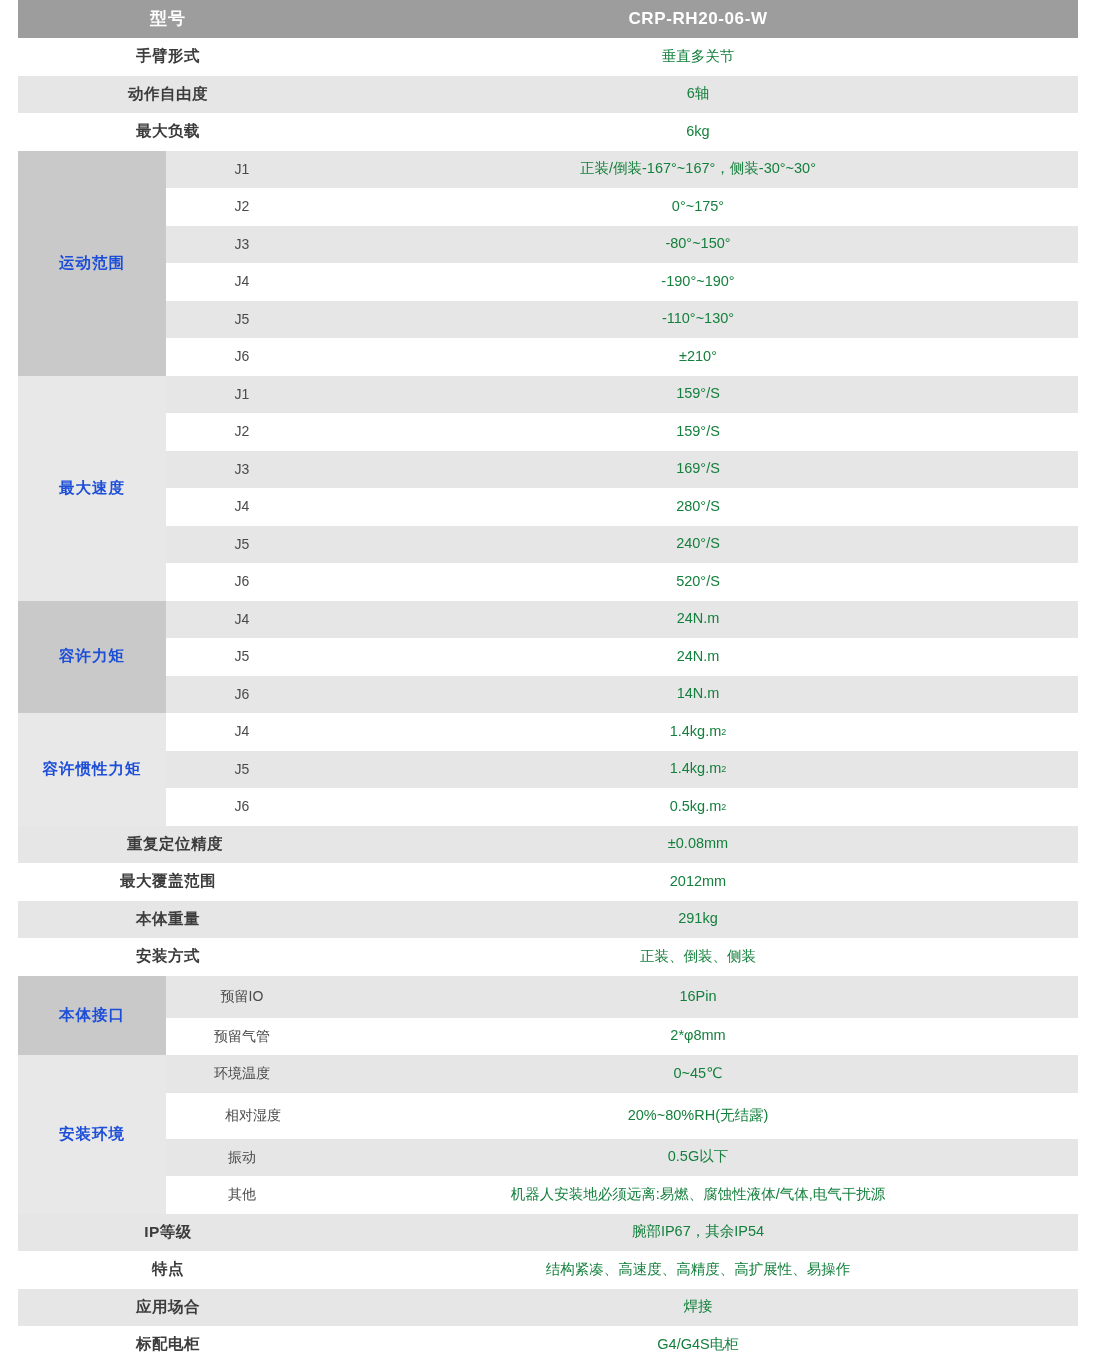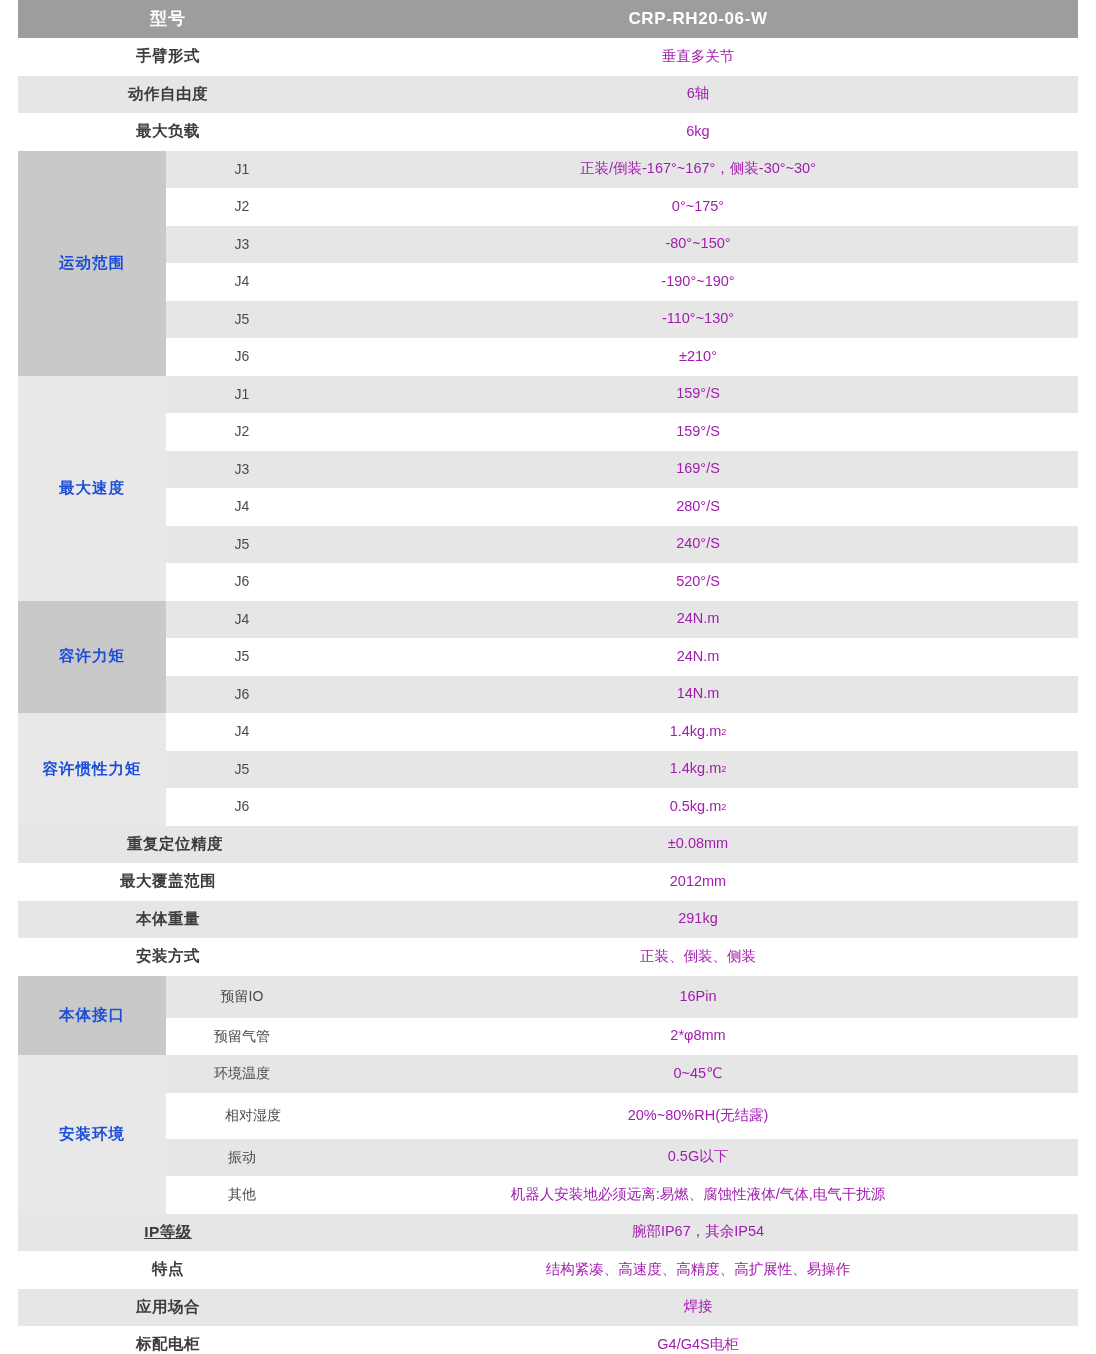--- a/index.html
+++ b/index.html
@@ -47,21 +47,21 @@
   tr.header-row { height: 38px; }
 
   
   .sh-dark   { background: #9d9d9d; color: #ffffff; }
   .sh-light  { background: #e6e6e6; }
   .sh-white  { background: #ffffff; }
   .sh-grp-d  { background: #c9c9c9; }
   .sh-grp-l  { background: #e8e8e8; }
   .t-label { font-size: 15.5px; font-weight: bold; color: #3c3c3c; letter-spacing: 0.5px; }
   .t-sub   { font-size: 14px; color: #4a4a4a; }
-  .t-val   { font-size: 14.5px; color: #a21caf; }
+  .t-val   { font-size: 14.5px; color: #15803d; }
   .t-title { font-size: 17px; font-weight: bold; color: #ffffff; letter-spacing: 1px; }
   .t-model { font-size: 17px; font-weight: bold; color: #ffffff; letter-spacing: 0.6px; }
   .t-grouplabel { font-size: 15.5px; font-weight: bold; color: #1d4ed8; letter-spacing: 1px; }
 
   sup { font-size: 9px; vertical-align: super; }
 </style>
 </head>
 <body>
 
 <div id="spec-sheet">
@@ -350,21 +350,21 @@
         <tr>
           <td class="sh-white">
             <div class="cell t-sub" style="height: 37.5px;">其他</div>
           </td>
           <td class="sh-white">
             <div class="cell t-val" style="height: 37.5px;">机器人安装地必须远离:易燃、腐蚀性液体/气体,电气干扰源</div>
           </td>
         </tr>
         <tr>
           <td colspan="2" class="sh-light">
-            <div class="cell t-label" style="height: 37.5px; text-decoration: underline;">IP等级</div>
+            <div class="cell t-label" style="height: 37.5px;">IP等级</div>
           </td>
           <td class="sh-light">
             <div class="cell t-val" style="height: 37.5px;">腕部IP67，其余IP54</div>
           </td>
         </tr>
         <tr>
           <td colspan="2" class="sh-white">
             <div class="cell t-label" style="height: 37.5px;">特点</div>
           </td>
           <td class="sh-white">

